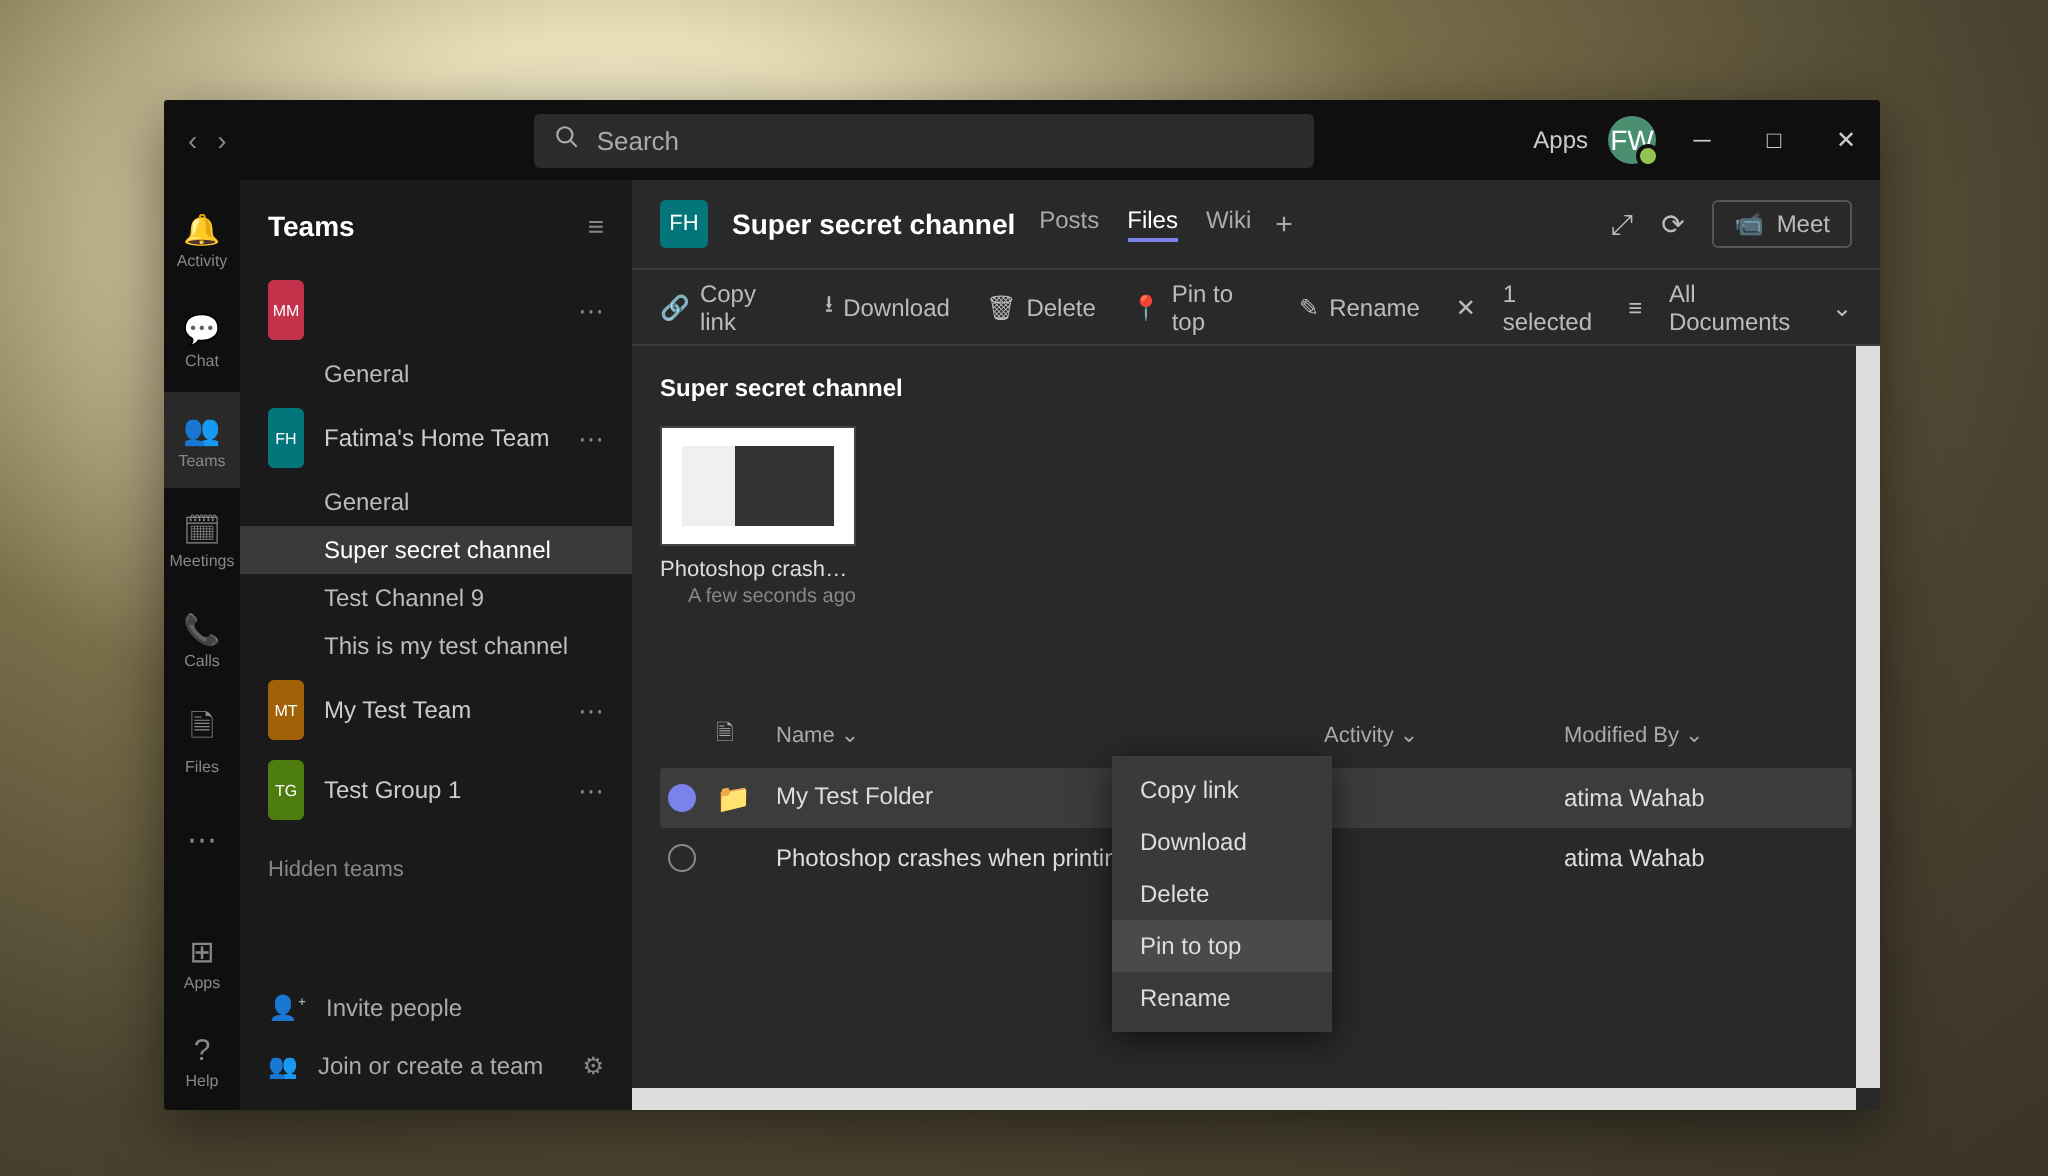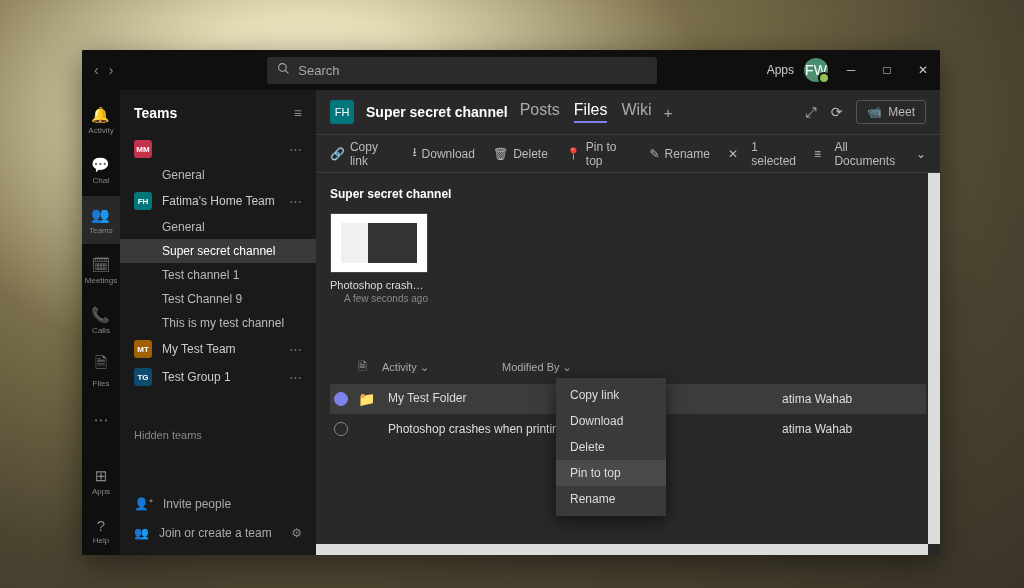--- a/index.html
+++ b/index.html
@@ -20,37 +20,37 @@
 .rail-item { width: 38px; height: 48px; display: flex; flex-direction: column; align-items: center; justify-content: center; color: #888; font-size: 8px; cursor: pointer; gap: 2px; }
 .rail-item.active { background: #292929; }
 .rail-icon { font-size: 15px; }
 .rail-spacer { flex: 1; }
 .teams-panel { width: 196px; background: #1a1a1a; display: flex; flex-direction: column; color: #ccc; }
 .teams-header { height: 45px; display: flex; align-items: center; padding: 0 14px; font-weight: 600; font-size: 14px; color: #fff; }
 .filter-icon { margin-left: auto; color: #888; }
 .section-label { padding: 6px 14px; font-size: 11px; color: #888; }
 .team { }
 .team-row { display: flex; align-items: center; padding: 5px 14px; gap: 10px; cursor: pointer; font-size: 12px; }
-.team-badge { width: 18px; height: 18px; border-radius: 3px; display: flex; align-items: center; justify-content: center; font-size: 8px; color: #fff; font-weight: bold; }
+.team-badge { width: 18px; height: 30px; border-radius: 3px; display: flex; align-items: center; justify-content: center; font-size: 8px; color: #fff; }
 .bg-red { background: #c4314b; }
 .bg-teal { background: #02767a; }
 .bg-purple { background: #a16207; }
-.bg-gray { background: #0c4a6e; }
+.bg-gray { background: #4d7c0f; }
 .more { margin-left: auto; color: #888; font-size: 13px; }
 .channel { padding: 5px 14px 5px 42px; font-size: 12px; color: #bbb; cursor: pointer; display: flex; align-items: center; gap: 5px; }
 .channel.active { background: #3a3a3a; color: #fff; }
 .lock-icon { margin-left: auto; font-size: 10px; color: #888; }
 .panel-footer { margin-top: auto; padding: 8px 0; }
 .footer-row { display: flex; align-items: center; padding: 7px 14px; gap: 10px; font-size: 12px; color: #aaa; cursor: pointer; }
 .gear-icon { margin-left: auto; color: #888; }
 .content { flex: 1; background: #292929; display: flex; flex-direction: column; position: relative; min-width: 0; }
 .ch-header { height: 45px; display: flex; align-items: center; padding: 0 14px; gap: 12px; border-bottom: 1px solid #3d3d3d; }
 .ch-badge { width: 24px; height: 24px; border-radius: 3px; background: #02767a; color: #fff; display: flex; align-items: center; justify-content: center; font-size: 11px; }
 .ch-title { font-weight: 600; color: #fff; font-size: 14px; }
-.tabs { display: flex; gap: 14px; color: #aaa; font-size: 16px; }
+.tabs { display: flex; gap: 14px; color: #aaa; font-size: 12px; }
 .tab { cursor: pointer; padding-bottom: 2px; }
 .tab.active { color: #fff; border-bottom: 2px solid #7b83eb; }
 .add-tab { font-size: 15px; color: #aaa; cursor: pointer; }
 .ch-actions { margin-left: auto; display: flex; align-items: center; gap: 14px; color: #bbb; }
 .ch-btn { cursor: pointer; font-size: 14px; }
 .meet-btn { display: flex; align-items: center; gap: 6px; border: 1px solid #555; padding: 4px 10px; border-radius: 3px; font-size: 12px; cursor: pointer; }
 .toolbar { height: 38px; display: flex; align-items: center; padding: 0 14px; gap: 18px; color: #bbb; font-size: 12px; border-bottom: 1px solid #3d3d3d; }
 .tool-btn { display: flex; align-items: center; gap: 5px; cursor: pointer; }
 .tool-right { margin-left: auto; display: flex; align-items: center; gap: 14px; }
 .files-body { flex: 1; overflow: auto; padding: 14px; background: #292929; position: relative; }
@@ -168,23 +168,20 @@
     <span>Fatima's Home Team</span>
     <span class="more">⋯</span>
             </div>
             <div class="channel">
               <span>General</span>
             </div>
             <div class="channel active">
               <span>Super secret channel</span>
             </div>
             <div class="channel">
-              <span>Test channel 1</span>
-            </div>
-            <div class="channel">
               <span>Test Channel 9</span>
             </div>
             <div class="channel">
               <span>This is my test channel</span>
             </div>
           </div>
           <div class="team">
             <div class="team-row">
     <div class="team-badge bg-purple">MT</div>
     <span>My Test Team</span>
@@ -192,21 +189,21 @@
             </div>
           </div>
           <div class="team">
             <div class="team-row">
     <div class="team-badge bg-gray">TG</div>
     <span>Test Group 1</span>
     <span class="more">⋯</span>
             </div>
           </div>
         </div>
-      <div class="section-label" style="margin-top:32px;">Hidden teams</div>
+      <div class="section-label" style="margin-top:8px;">Hidden teams</div>
       <div class="panel-footer">
         <div class="footer-row">
           <span>👤⁺</span>
           <span>Invite people</span>
         </div>
         <div class="footer-row">
           <span>👥</span>
           <span>Join or create a team</span>
           <span class="gear-icon">⚙</span>
         </div>
@@ -266,20 +263,21 @@
           <div class="tile-img">
               <div class="tile-inner"></div>
             </div>
           <div class="tile-name">Photoshop crashes wh...</div>
           <div class="tile-sub">A few seconds ago</div>
         </div>
 
         <div class="table-header">
           <div class="col-sel"></div>
           <div class="col-icon">🗎</div>
+          <div class="col-name"><span>Name</span>&nbsp;<span>⌄</span></div>
           <div class="col-mod"><span>Activity</span>&nbsp;<span>⌄</span></div>
           <div class="col-by"><span>Modified By</span>&nbsp;<span>⌄</span></div>
         </div>
 
         <div id="file-rows">
             <div class="row selected">
     <div class="col-sel">
                 <div class="check on"></div>
               </div>
     <div class="col-icon"><span class="folder-icon">📁</span></div>

